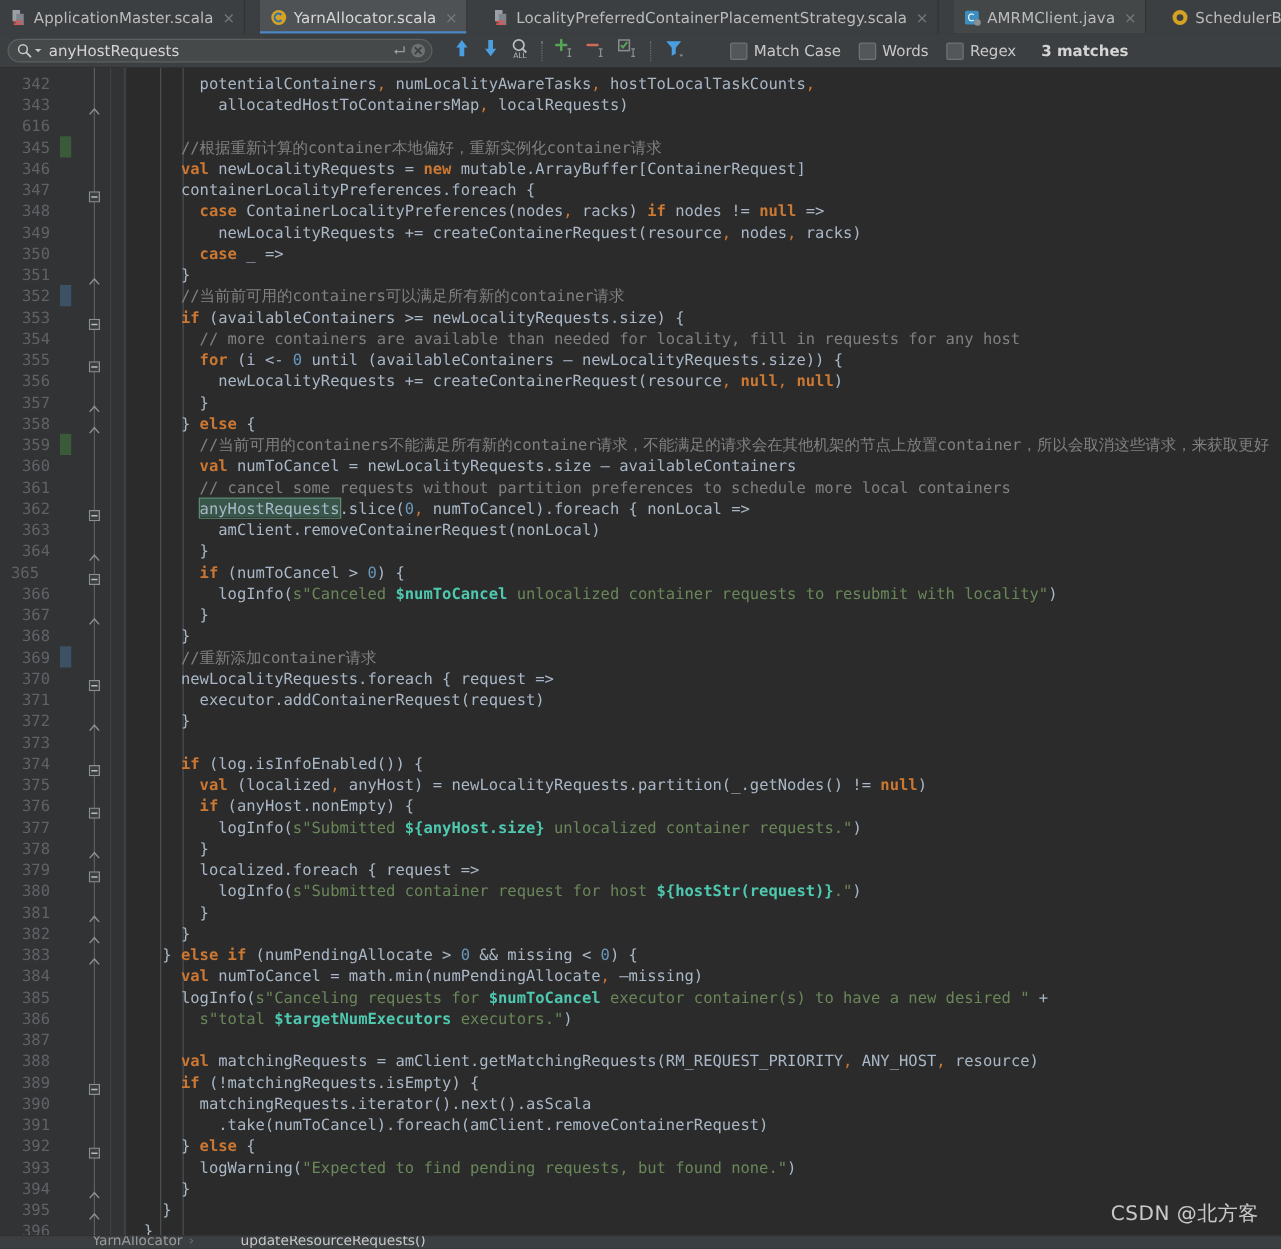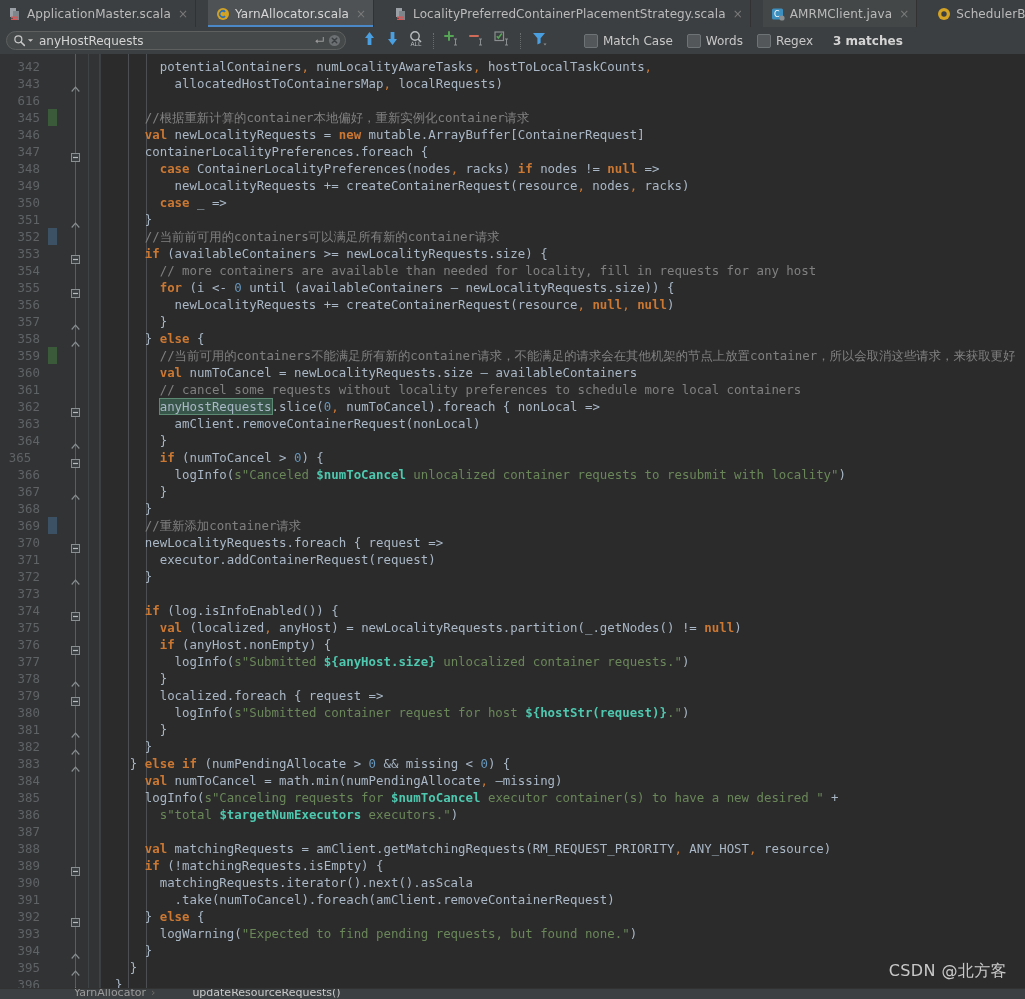--- a/index.html
+++ b/index.html
@@ -411,21 +411,21 @@
       <div style="position: absolute; left: 71px; top: 280px; width: 9px; height: 9px;"><svg width="9" height="9" viewBox="0 0 9 9">
           <path d="M0.7 6.5 L4.5 2.2 L8.3 6.5" fill="none" stroke="#8a8f91" stroke-width="1.2"></path>
         </svg></div>
       <div class="code-line" style="top: 276px;"><span class="txt">      } </span><span class="kw">else</span><span class="txt"> {</span></div>
       <div class="lnum" style="top: 293px;">359</div>
       <div class="vcs added" style="top: 293px;"></div>
       <div class="code-line" style="top: 293px;"><span class="cmt">        //当前可用的containers不能满足所有新的container请求，不能满足的请求会在其他机架的节点上放置container，所以会取消这些请求，来获取更好</span></div>
       <div class="lnum" style="top: 310px;">360</div>
       <div class="code-line" style="top: 310px;"><span class="txt">        </span><span class="kw">val</span><span class="txt"> numToCancel = newLocalityRequests.size – availableContainers</span></div>
       <div class="lnum" style="top: 327px;">361</div>
-      <div class="code-line" style="top: 327px;"><span class="cmt">        // cancel some requests without locality preferences to schedule more local containers</span></div>
+      <div class="code-line" style="top: 327px;"><span class="cmt">        // cancel some requests without partition preferences to schedule more local containers</span></div>
       <div class="lnum" style="top: 344px;">362</div>
       <div style="position: absolute; left: 71px; top: 348px; width: 9px; height: 9px;"><svg width="9" height="9" viewBox="0 0 9 9">
           <rect x="0.5" y="0.5" width="8" height="8" fill="#3c3f41" stroke="#8a8f91"></rect>
           <line x1="2" y1="4.5" x2="7" y2="4.5" stroke="#b8bcbe" stroke-width="1.2"></line>
         </svg></div>
       <div class="code-line" style="top: 344px;"><span class="txt">        </span><span class="hit">anyHostRequests</span><span class="txt">.slice(</span><span class="num">0</span><span class="pun">,</span><span class="txt"> numToCancel).foreach { nonLocal =&gt;</span></div>
       <div class="lnum" style="top: 361px;">363</div>
       <div class="code-line" style="top: 361px;"><span class="txt">          amClient.removeContainerRequest(nonLocal)</span></div>
       <div class="lnum" style="top: 378px;">364</div>
       <div style="position: absolute; left: 71px; top: 382px; width: 9px; height: 9px;"><svg width="9" height="9" viewBox="0 0 9 9">

